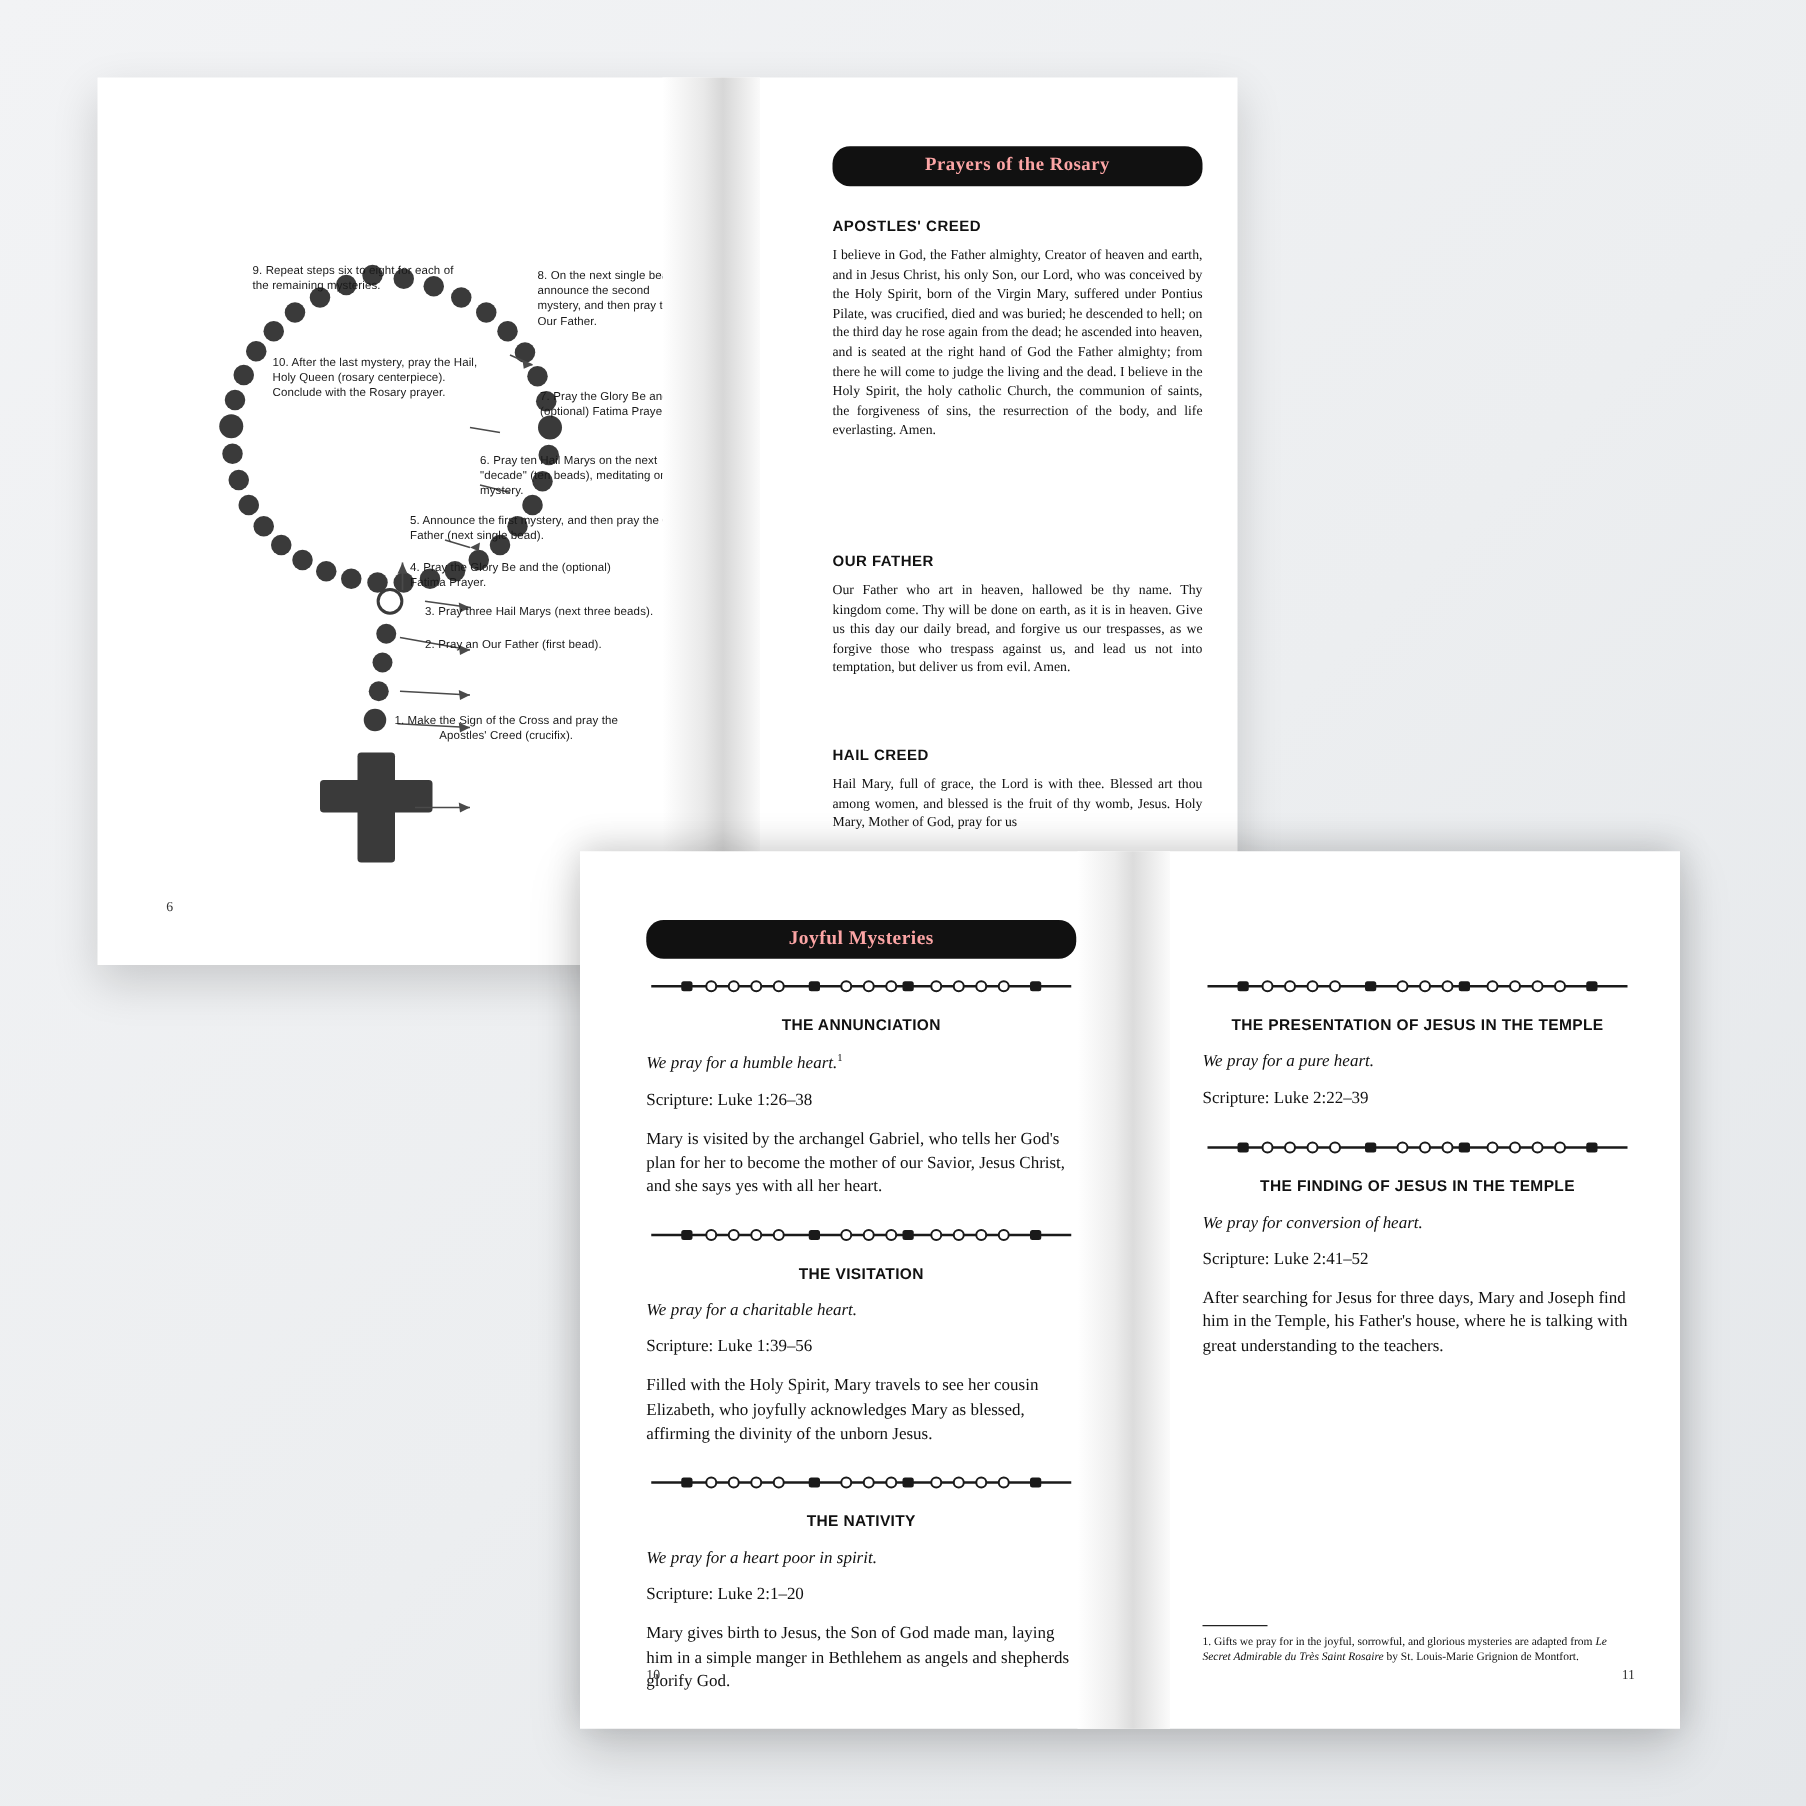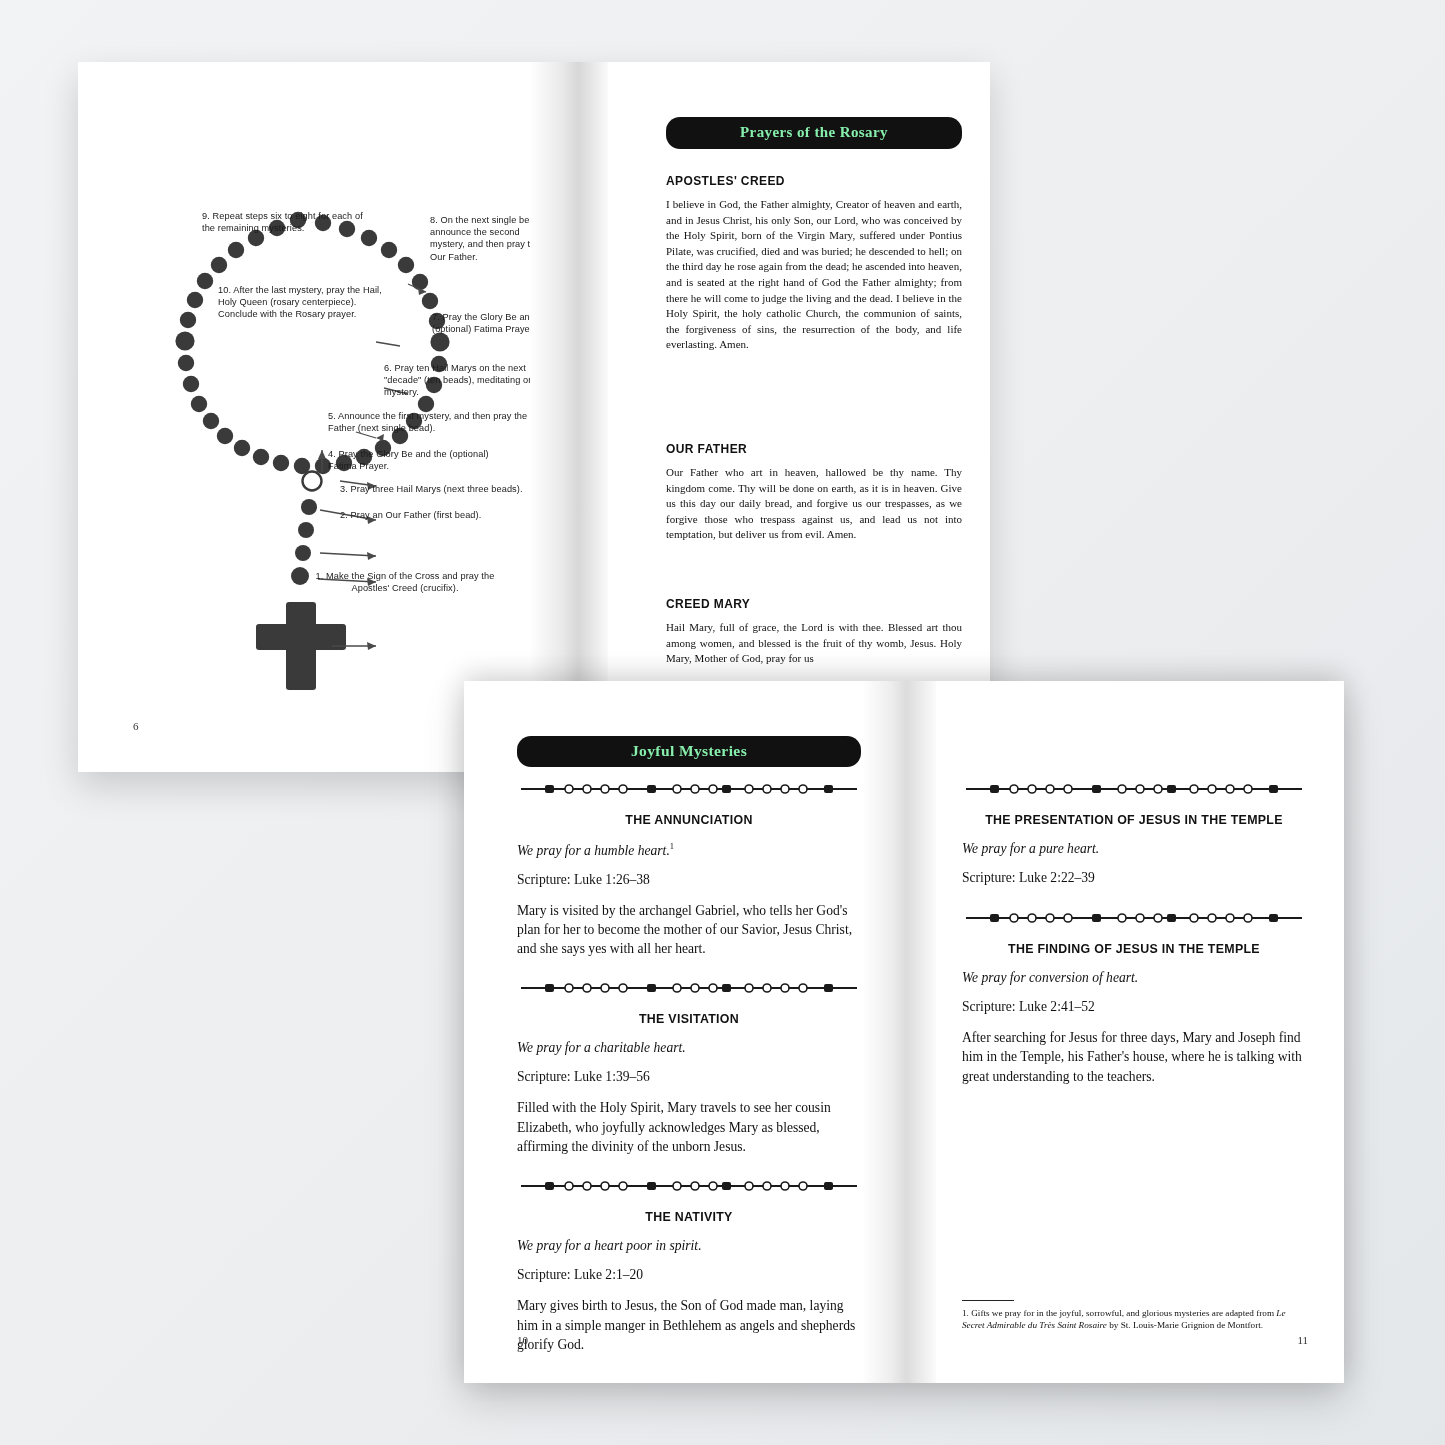--- a/index.html
+++ b/index.html
@@ -73,21 +73,21 @@
     font-family: "Liberation Sans", sans-serif;
     font-size: 9.2px;
     line-height: 1.33;
     color: #1a1a1a;
     letter-spacing: 0.1px;
   }
 
   
   .banner {
     background: #111111;
-    color: #86efac;
+    color: #fca5a5;
     text-align: center;
     font-family: "Liberation Serif", serif;
     font-weight: bold;
     letter-spacing: 0.4px;
     border-radius: 14px;
   }
   .banner-1 {
     position: absolute;
     left: 58px;
     top: 55px;
@@ -335,21 +335,21 @@
         <div class="prayer-head">APOSTLES' CREED</div>
         <div class="prayer-body">I believe in God, the Father almighty, Creator of heaven and earth, and in Jesus Christ, his only Son, our Lord, who was conceived by the Holy Spirit, born of the Virgin Mary, suffered under Pontius Pilate, was crucified, died and was buried; he descended to hell; on the third day he rose again from the dead; he ascended into heaven, and is seated at the right hand of God the Father almighty; from there he will come to judge the living and the dead. I believe in the Holy Spirit, the holy catholic Church, the communion of saints, the forgiveness of sins, the resurrection of the body, and life everlasting. Amen.</div>
       </div>
 
       <div class="prayer-block" style="top:380px;">
         <div class="prayer-head">OUR FATHER</div>
         <div class="prayer-body">Our Father who art in heaven, hallowed be thy name. Thy kingdom come. Thy will be done on earth, as it is in heaven. Give us this day our daily bread, and forgive us our trespasses, as we forgive those who trespass against us, and lead us not into temptation, but deliver us from evil. Amen.</div>
       </div>
 
       <div class="prayer-block" style="top:535px;">
-        <div class="prayer-head">CREED MARY</div>
+        <div class="prayer-head">HAIL CREED</div>
         <div class="prayer-body">Hail Mary, full of grace, the Lord is with thee. Blessed art thou among women, and blessed is the fruit of thy womb, Jesus. Holy Mary, Mother of God, pray for us</div>
       </div>
     </div>
     <div class="fade-mask"></div>
   </div>
 
   <div class="spread-front">
 
     <div class="page-left-2">
       <div class="banner banner-2">Joyful Mysteries</div>

